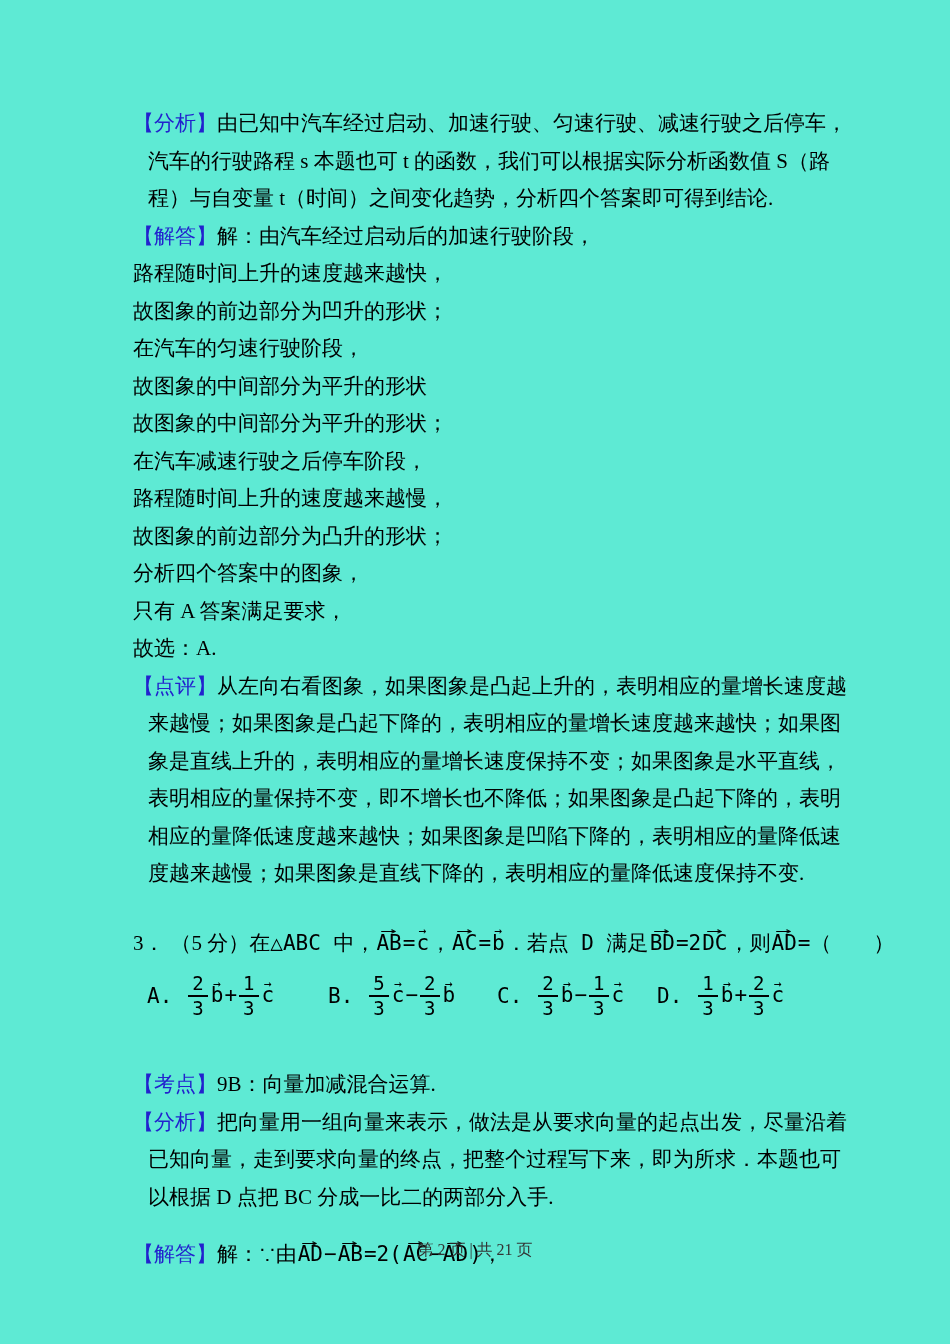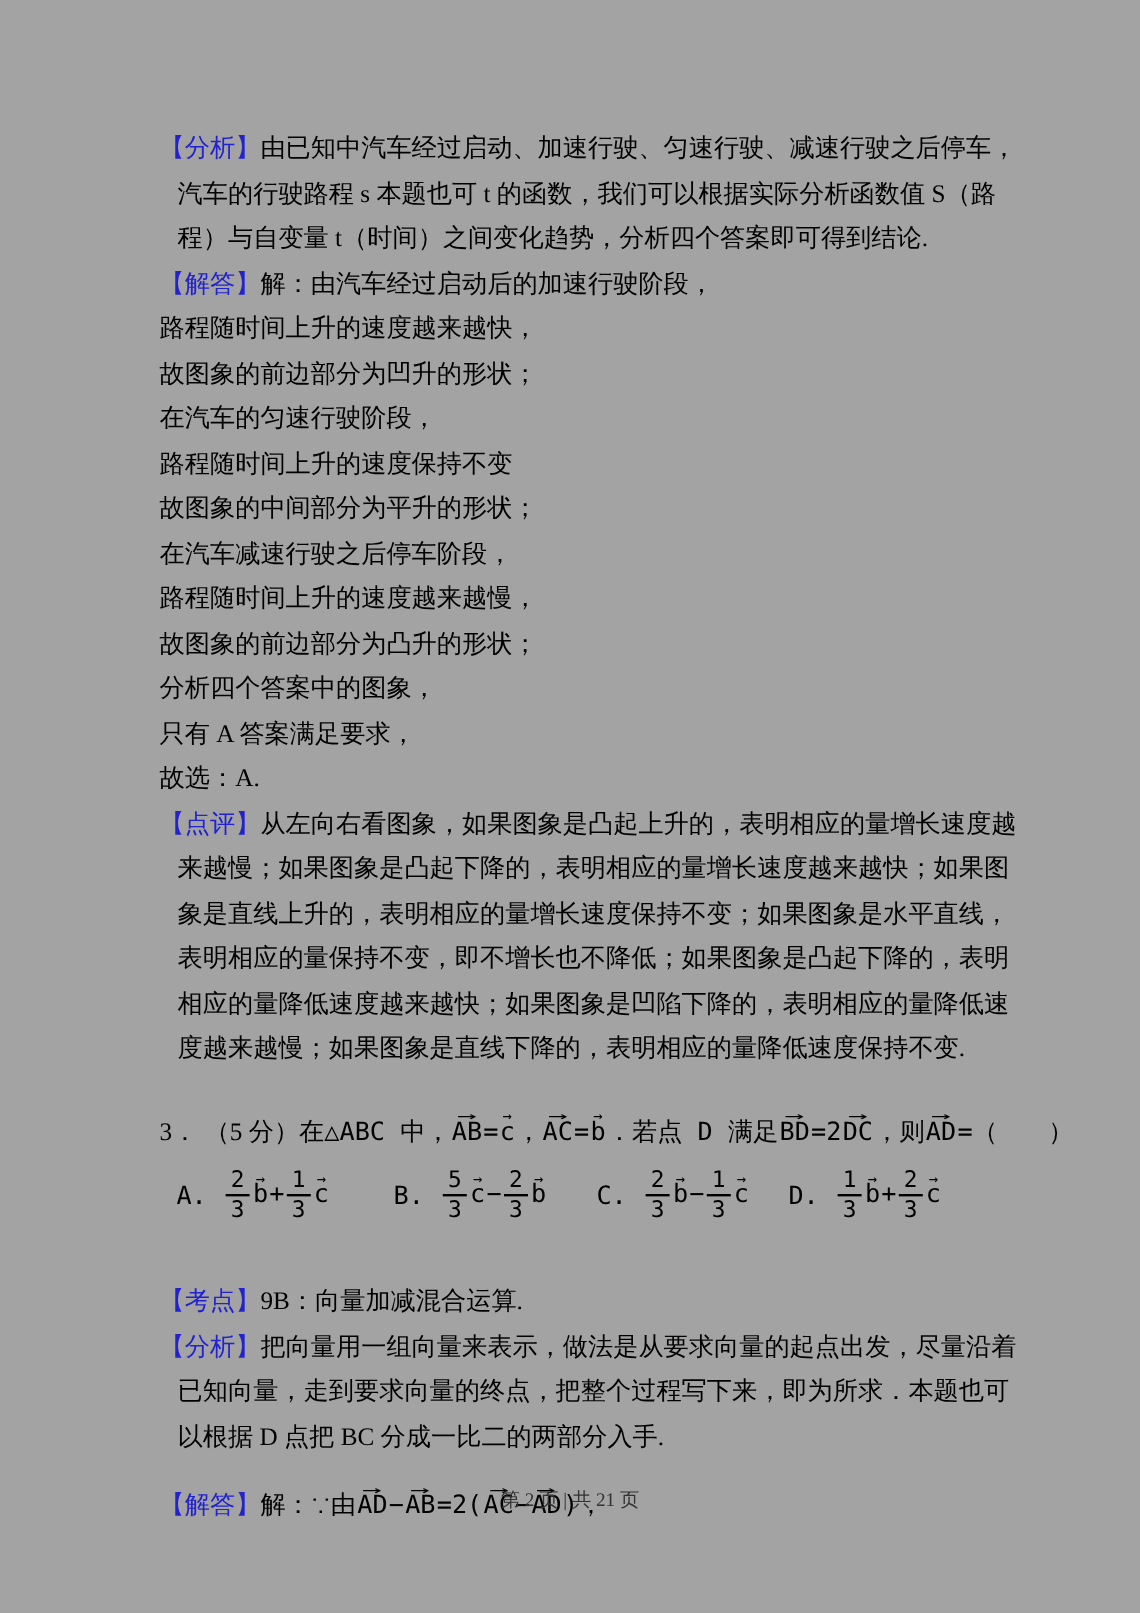--- a/index.html
+++ b/index.html
@@ -1,19 +1,19 @@
 <!DOCTYPE html>
 <html style="--accent: #2222CE; --body: #000000; --footer: #333333;"><head>
 <meta charset="utf-8">
 <style>
   :root { --accent:#2222CE; --body:#000; --footer:#333; }
   * { box-sizing: border-box; }
   html,body { margin:0; padding:0; background:#fff; }
   .page {
-    position:relative; width:950px; height:1344px; background:#a3a3a3;
+    position:relative; width:950px; height:1344px; background:#5eead4;
     font-family:"Liberation Serif","DejaVu Serif",serif;
     color:var(--body); overflow:hidden;
   }
   .content { padding:105px 80px 0 133px; font-size:21px; line-height:37.5px; }
   .line { white-space:nowrap; height:37.5px; }
   .cont { padding-left:15px; }
   .lbl { color:var(--accent); }
   
   .q3-line { margin-top:32px; }
   .qnum { margin-right:6px; }
@@ -44,21 +44,21 @@
   <div class="content">
 
     <div class="line"><span class="lbl">【分析】</span><span>由已知中汽车经过启动、加速行驶、匀速行驶、减速行驶之后停车，</span></div>
     <div class="line cont">汽车的行驶路程 s 本题也可 t 的函数，我们可以根据实际分析函数值 S（路</div>
     <div class="line cont">程）与自变量 t（时间）之间变化趋势，分析四个答案即可得到结论.</div>
 
     <div class="line"><span class="lbl">【解答】</span><span>解：由汽车经过启动后的加速行驶阶段，</span></div>
     <div class="line">路程随时间上升的速度越来越快，</div>
     <div class="line">故图象的前边部分为凹升的形状；</div>
     <div class="line">在汽车的匀速行驶阶段，</div>
-    <div class="line">路程随时间上升的速度保持不变</div>
+    <div class="line">故图象的中间部分为平升的形状</div>
     <div class="line">故图象的中间部分为平升的形状；</div>
     <div class="line">在汽车减速行驶之后停车阶段，</div>
     <div class="line">路程随时间上升的速度越来越慢，</div>
     <div class="line">故图象的前边部分为凸升的形状；</div>
     <div class="line">分析四个答案中的图象，</div>
     <div class="line">只有 A 答案满足要求，</div>
     <div class="line">故选：A.</div>
 
     <div class="line"><span class="lbl">【点评】</span><span>从左向右看图象，如果图象是凸起上升的，表明相应的量增长速度越</span></div>
     <div class="line cont">来越慢；如果图象是凸起下降的，表明相应的量增长速度越来越快；如果图</div>

